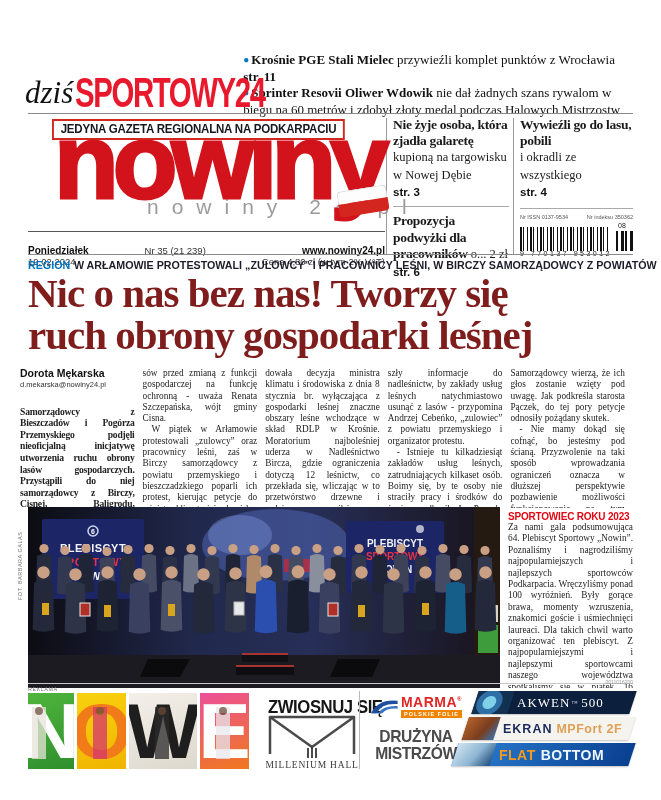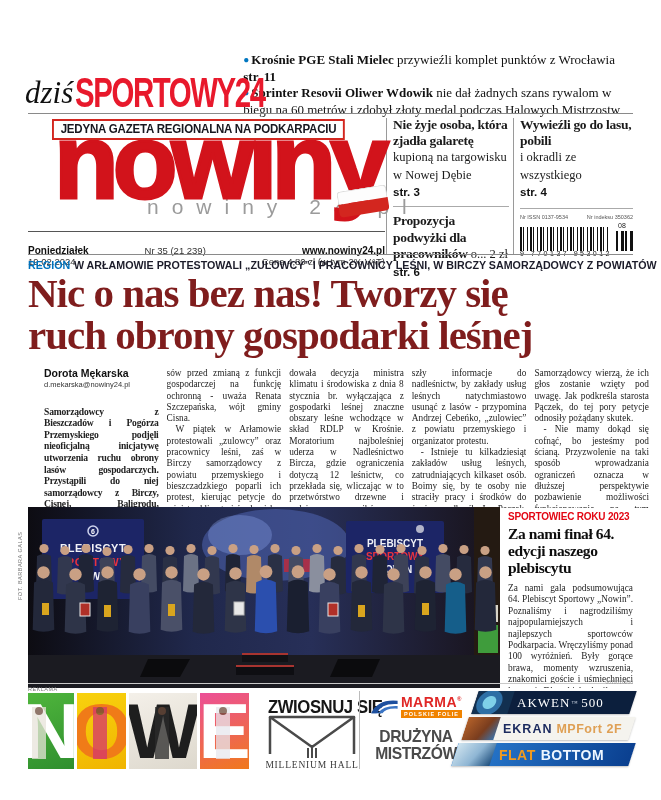--- a/index.html
+++ b/index.html
@@ -51,21 +51,21 @@
   .bc-addon { position:absolute; left:96px; top:8px; width:18px; height:20px;
     background:repeating-linear-gradient(90deg,#111 0 2px,#fff 2px 5px,#111 5px 8px,#fff 8px 9px); }
   .bc-addon-num { position:absolute; left:98px; top:-1px; font-family:"Liberation Sans",sans-serif; font-size:7px; color:#222; }
   .bc-digits { position:absolute; left:0; top:27px; font-family:"Liberation Sans",sans-serif; font-size:7px; letter-spacing:2.5px; color:#111; }
   
   .kicker { position:absolute; left:28px; top:259px; width:640px; font-family:"Liberation Sans",sans-serif;
     font-weight:bold; font-size:11.5px; color:#1c1c2a; white-space:nowrap; transform:scaleX(.93); transform-origin:left; }
   .kicker .ktag { color:#0072bc; margin-right:4px; }
   .headline { position:absolute; left:28px; top:272px; width:610px; font-family:"Liberation Serif",serif;
     font-weight:bold; font-size:41px; line-height:42px; letter-spacing:-1px; color:#7f1d1d; }
-  .cols { position:absolute; left:44px; top:368px; width:605px; height:140px; display:flex; gap:8px; overflow:hidden; }
+  .cols { position:absolute; left:20px; top:368px; width:605px; height:140px; display:flex; gap:8px; overflow:hidden; }
   .col { flex:1; font-size:9.3px; line-height:11.3px; text-align:justify; color:#222; overflow:hidden; }
   .col p { margin:0; text-indent:9px; }
   .col p:first-child { text-indent:0; }
   .byline-name { font-family:"Liberation Sans",sans-serif; font-weight:bold; font-size:10.5px; color:#111; }
   .byline-mail { font-family:"Liberation Sans",sans-serif; font-size:7.5px; color:#333; margin-bottom:15px; }
   .lead-par { font-weight:bold; font-size:9.6px; line-height:11.6px; margin-bottom:6px; letter-spacing:-.2px; }
   
   .photo-credit { position:absolute; left:17px; top:600px; font-family:"Liberation Sans",sans-serif;
     font-size:5.5px; color:#777; letter-spacing:.5px; transform:rotate(-90deg); transform-origin:left top; white-space:nowrap; }
   .photo { position:absolute; left:28px; top:507px; width:472px; height:181px; background:#0e0d13; }
@@ -311,21 +311,20 @@
       <polygon points="310,152 352,152 344,170 302,170" fill="#0b0b0d"></polygon>
       <rect x="214" y="146" width="46" height="9" fill="#111115"></rect>
         <rect x="214" y="146" width="46" height="2" fill="#a83430"></rect>
       <rect x="208" y="158" width="58" height="10" fill="#0e0e12"></rect>
         <rect x="208" y="158" width="58" height="2" fill="#a83430"></rect>
     </svg>
   </div>
 
   <div class="sportbox">
     <div class="sb-tag">SPORTOWIEC ROKU 2023</div>
-    <div class="sb-head">Za nami finał 64. edycji naszego plebiscytu</div>
     <div class="sb-body">Za nami gala podsumowująca 64. Plebiscyt Sportowy „Nowin”. Poznaliśmy i nagrodziliśmy najpopularniejszych i najlepszych sportowców Podkarpacia. Wręczyliśmy ponad 100 wyróżnień. Były gorące brawa, momenty wzruszenia, znakomici goście i uśmiechnięci laureaci. Dla takich chwil warto organizować ten plebiscyt. Z najpopularniejszymi i najlepszymi sportowcami naszego województwa spotkaliśmy się w piątek, 16 lutego, w Hotelu Prezydenckim.</div>
 
   </div>
 
   <div class="rule adrule"></div>
   <div class="reklama">REKLAMA</div>
   <div class="adid">0011016200</div>
 
   <div class="nowe">
     <div class="tile tile1">

